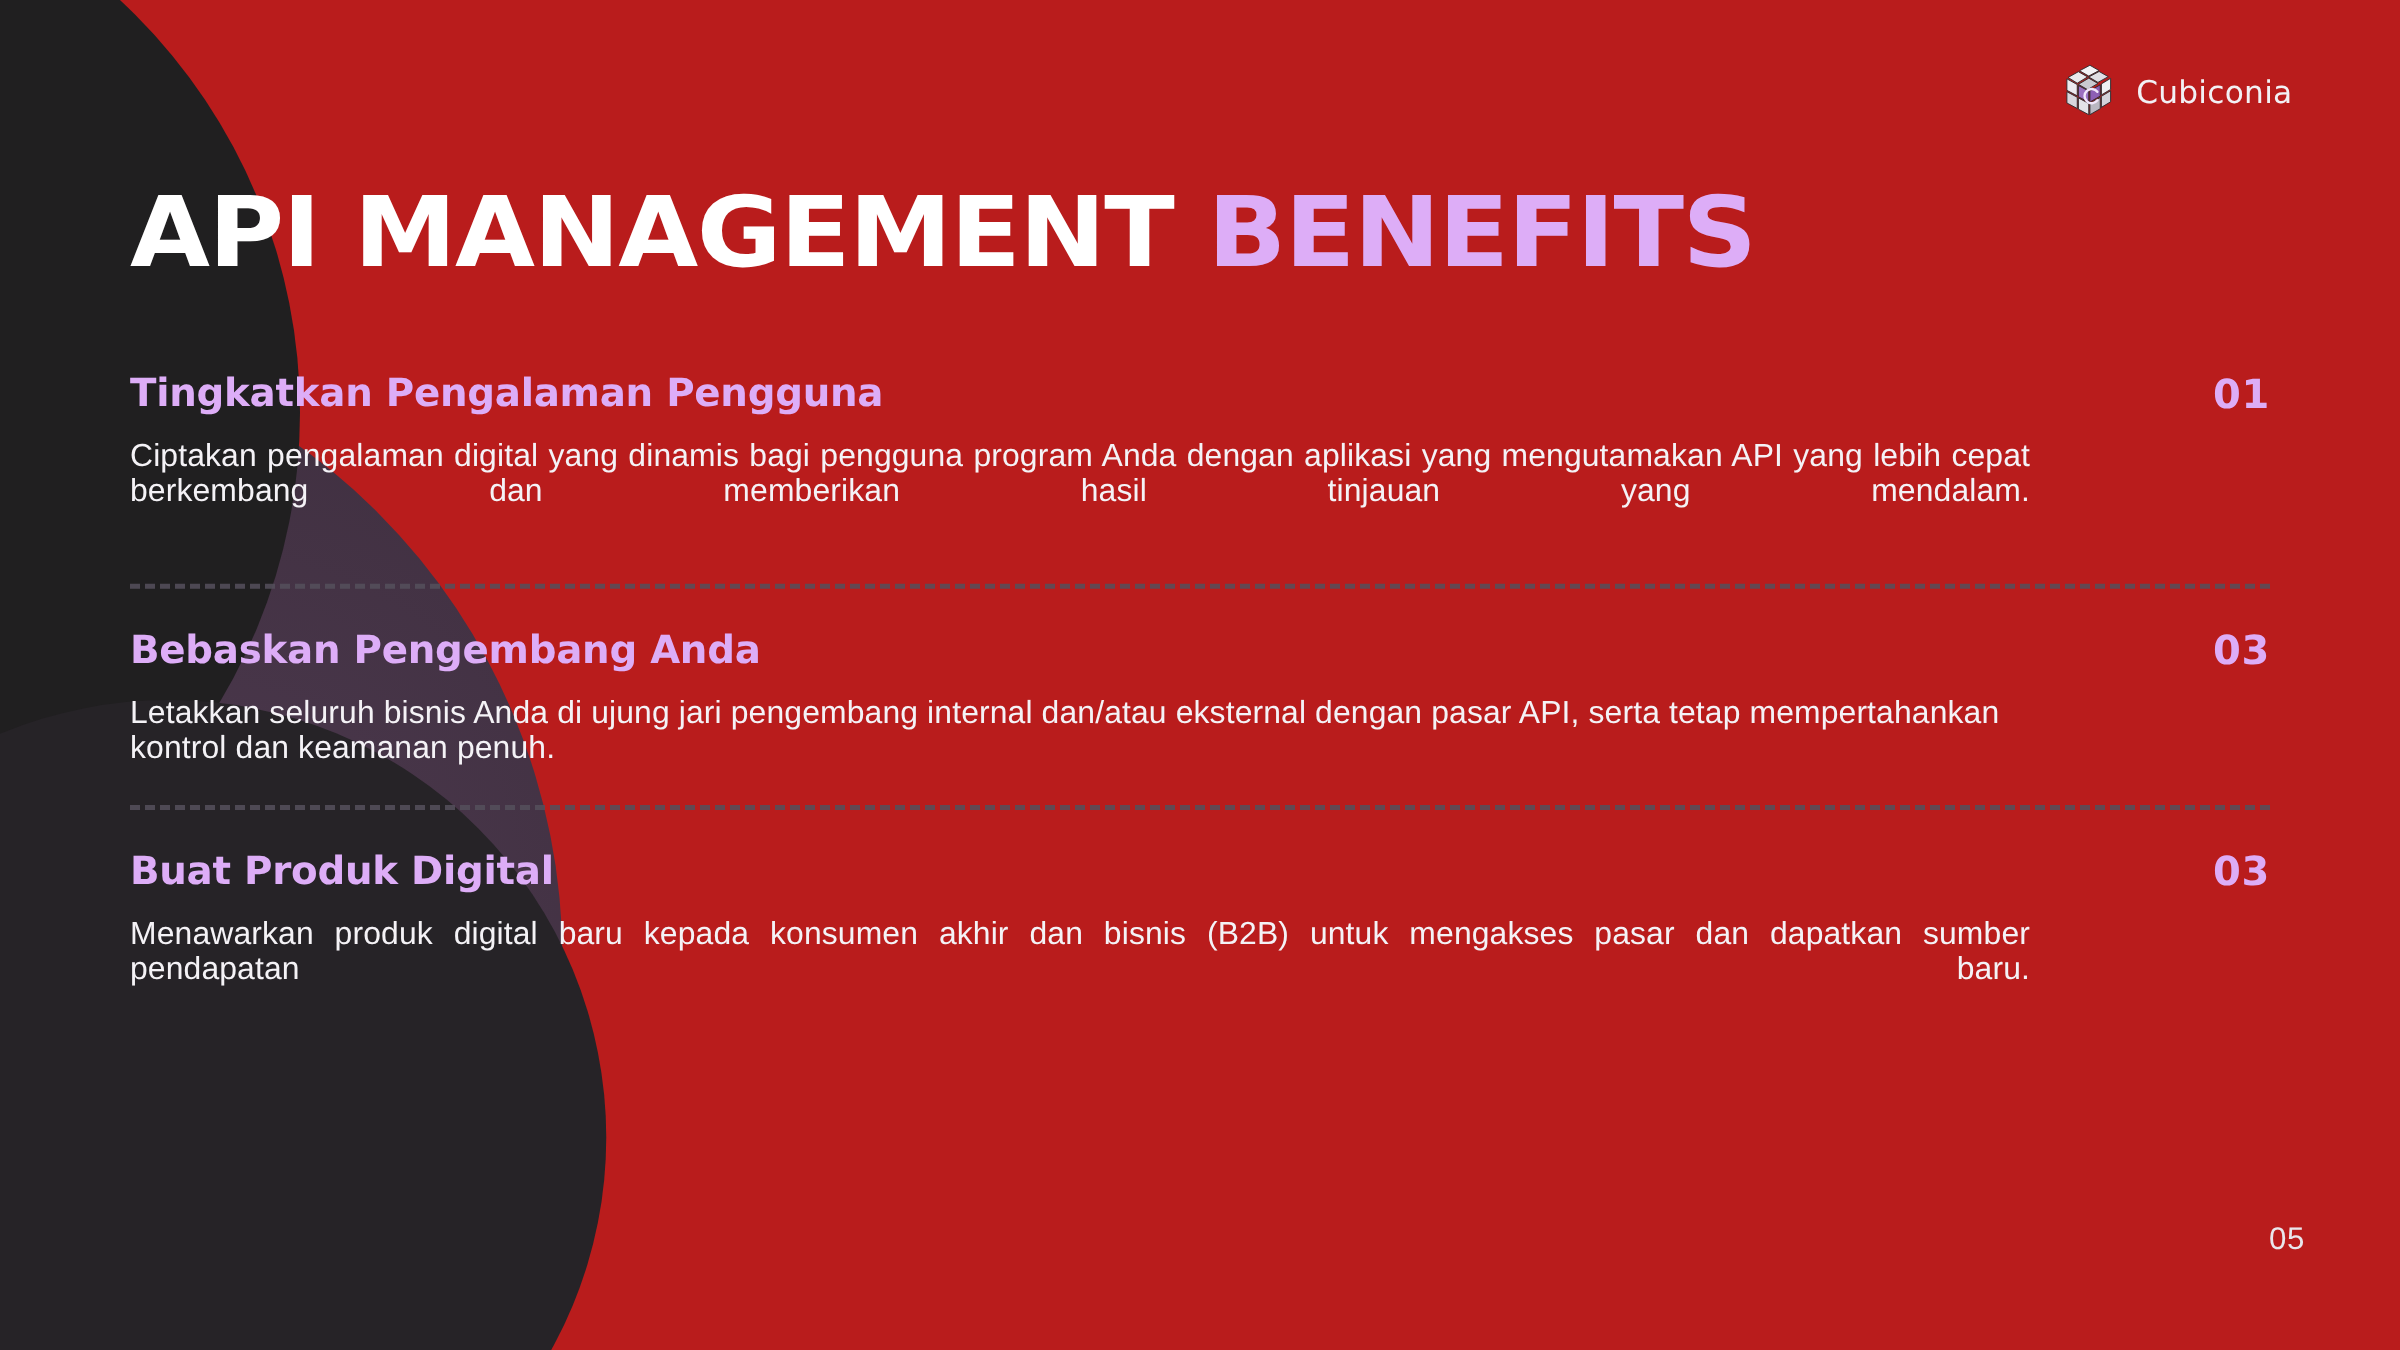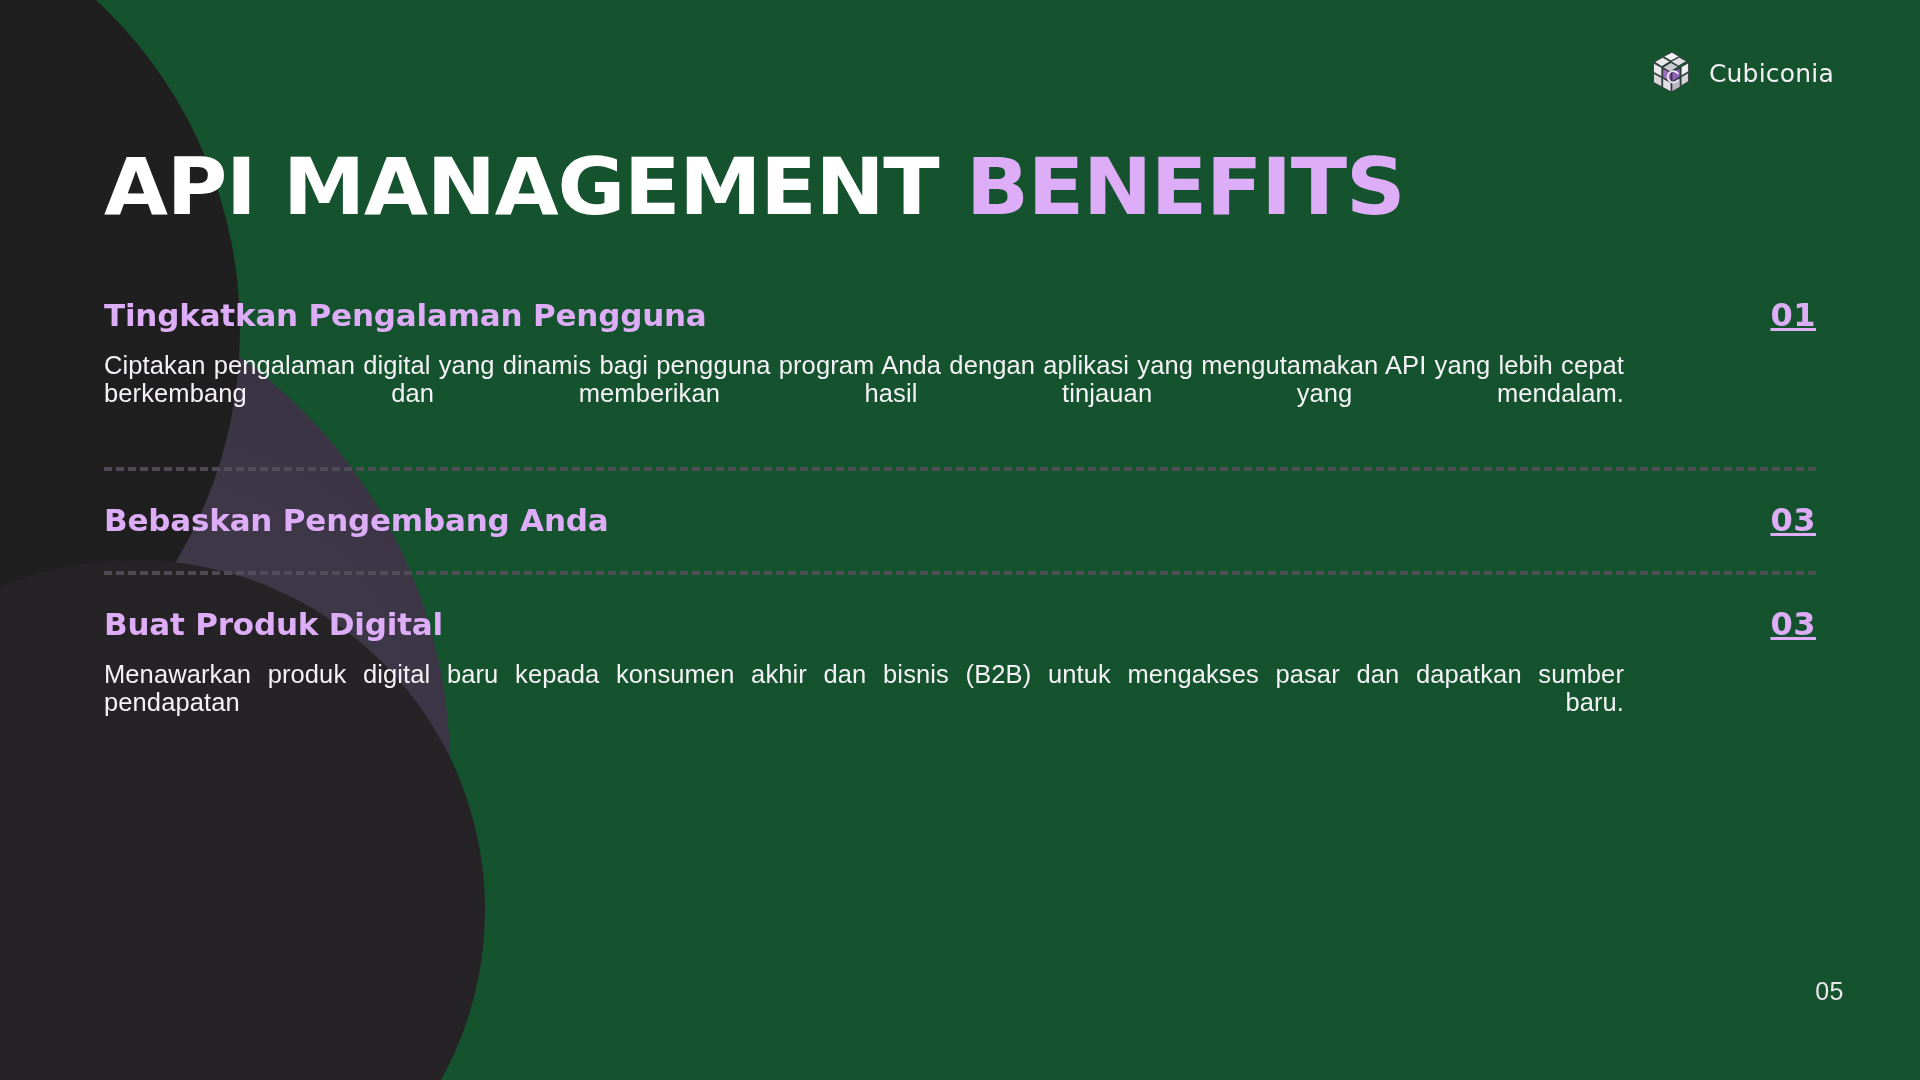--- a/index.html
+++ b/index.html
@@ -5,21 +5,21 @@
   * { margin:0; padding:0; box-sizing:border-box; }
   html, body {
     width:1920px; height:1080px;
     background:#201f20;
     font-family:"Liberation Sans", sans-serif;
     overflow:hidden;
   }
   #slide {
     position:relative;
     width:1920px; height:1080px;
-    background:#14532d;
+    background:#b91c1c;
     overflow:hidden;
   }
 
   
   .blob-purple{
     position:absolute;
     left:-560px; top:262px;
     width:1010px; height:1010px;
     border-radius:50%;
     background:radial-gradient(circle at 72% 46%, #463a50 0%, #3b3244 42%, #332c3c 70%, #2e2836 100%);
@@ -84,21 +84,20 @@
     font-weight:700;
     font-size:31px;
     letter-spacing:-0.2px;
   }
   .item-num{
     color:#ddadf7;
     font-family:"DejaVu Sans", sans-serif;
     font-weight:700;
     font-size:32px;
     letter-spacing:0.5px;
-    text-decoration:underline;
   }
   .item-body{
     margin-top:17px;
     color:#f4f2f6;
     font-family:"Liberation Sans", sans-serif;
     font-weight:400;
     font-size:25.5px;
     line-height:28px;
     letter-spacing:.1px;
     width:1520px;
@@ -170,20 +169,21 @@
       </div>
       <div class="item-body justify">Ciptakan pengalaman digital yang dinamis bagi pengguna program Anda dengan aplikasi yang mengutamakan API yang lebih cepat berkembang dan memberikan hasil tinjauan yang mendalam.</div>
       <div class="divider"></div>
     </div>
 
     <div class="item item-2">
       <div class="item-head">
         <div class="item-title">Bebaskan Pengembang Anda</div>
         <div class="item-num">03</div>
       </div>
+      <div class="item-body">Letakkan seluruh bisnis Anda di ujung jari pengembang internal dan/atau eksternal dengan pasar API, serta tetap mempertahankan kontrol dan keamanan penuh.</div>
       <div class="divider"></div>
     </div>
 
     <div class="item item-3">
       <div class="item-head">
         <div class="item-title">Buat Produk Digital</div>
         <div class="item-num">03</div>
       </div>
       <div class="item-body justify">Menawarkan produk digital baru kepada konsumen akhir dan bisnis (B2B) untuk mengakses pasar dan dapatkan sumber pendapatan baru.</div>
     </div>

